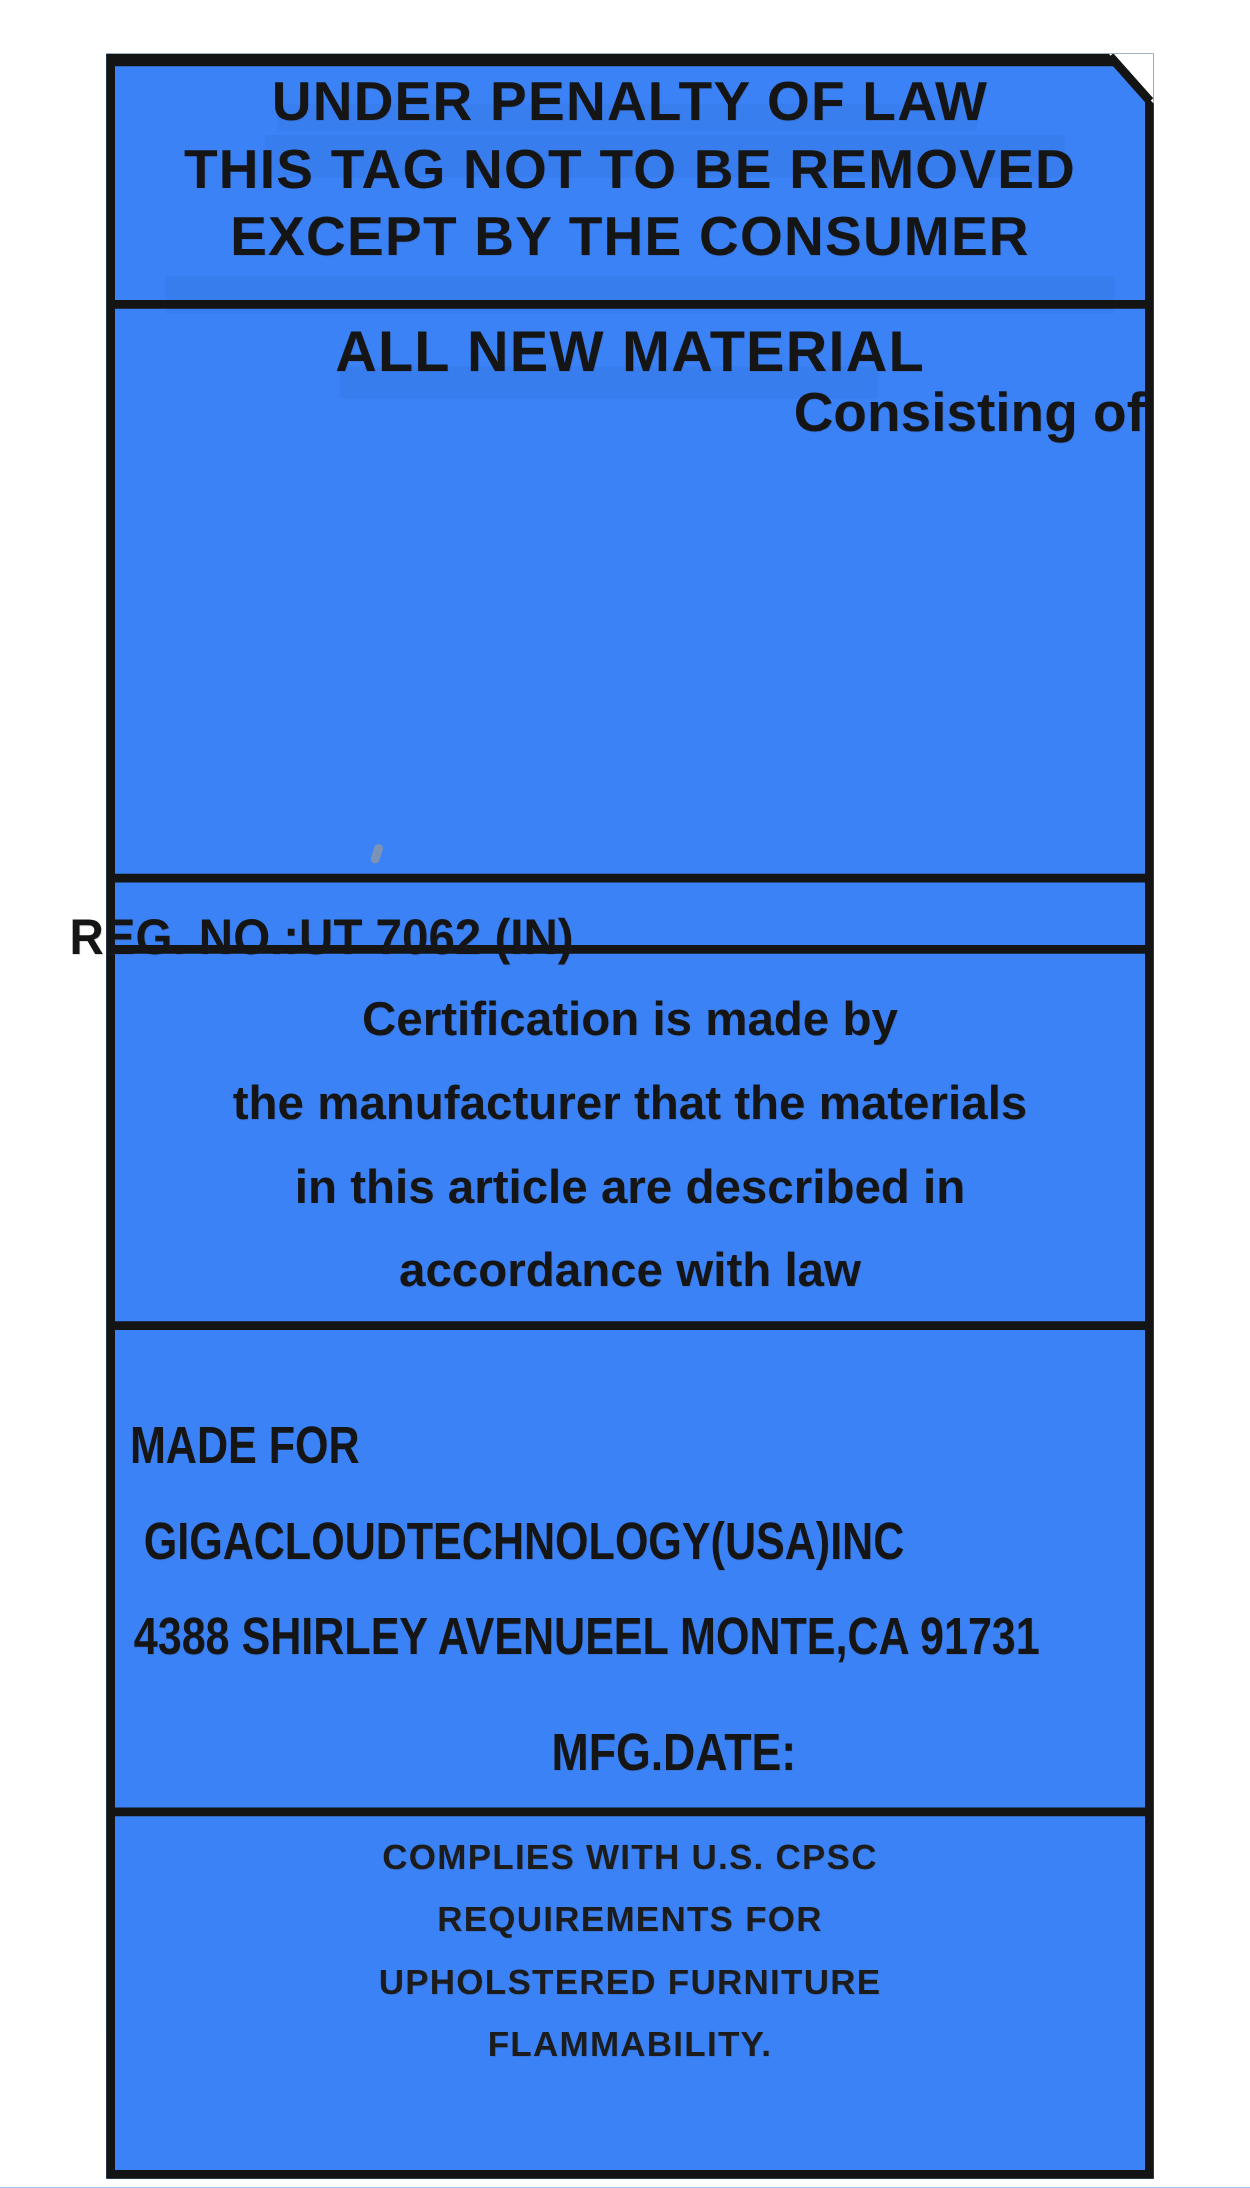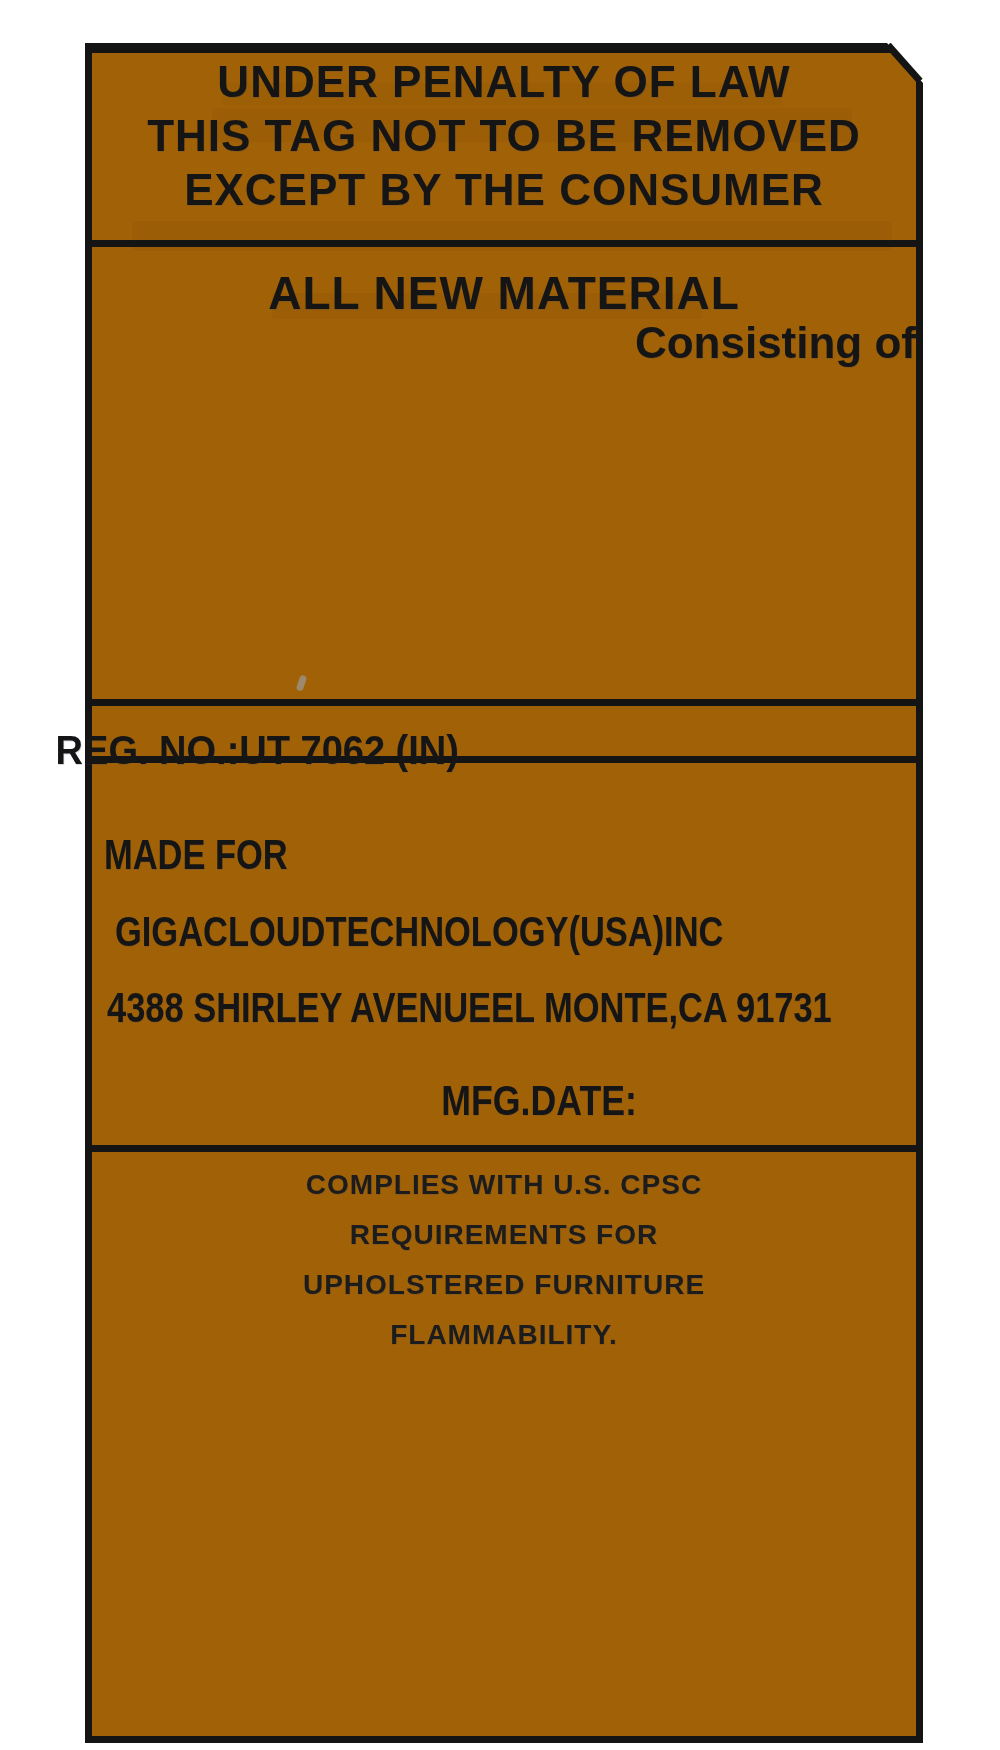--- a/index.html
+++ b/index.html
@@ -3,33 +3,33 @@
 <meta charset="utf-8">
 <style>
   html,body{margin:0;padding:0;}
   body{
     width:1000px;height:1750px;position:relative;background:#ffffff;
     font-family:"Liberation Sans","DejaVu Sans",sans-serif;
     color:#151515;overflow:hidden;
   }
   .label-box{
     position:absolute;left:85px;top:43px;width:838px;height:1700px;
-    box-sizing:border-box;background:#a16207;
+    box-sizing:border-box;background:#3b82f6;
     border:7px solid #141414;border-top-width:10px;
     display:flex;flex-direction:column;
   }
   .sec{box-sizing:border-box;flex:none;position:relative;}
   .sec.divided{border-bottom:7px solid #141414;}
 
   
   .penalty{height:194px;padding-top:2px;text-align:center;
     font-weight:bold;font-size:44px;line-height:54px;letter-spacing:1px;}
 
   
-  .contents{height:459px;padding-top:20px;}
+  .contents{height:459px;padding-top:8px;}
   .contents-title{text-align:center;font-weight:bold;font-size:46px;line-height:52px;letter-spacing:1px;}
   .contents-subtitle{text-align:right;font-weight:bold;font-size:44px;line-height:48px;}
   .material-list{margin-top:46px;padding-left:34px;}
   .material-item{font-weight:bold;font-size:38px;line-height:42px;margin-bottom:46px;letter-spacing:0.5px;}
 
   
   .registration{height:57px;}
   .registration .reg-text{display:inline-block;font-weight:bold;font-size:40px;line-height:64px;
     padding-top:12px;transform:translateX(-47px) scaleX(0.95);transform-origin:center;}
 
@@ -86,20 +86,26 @@
 
   <div class="sec divided contents txt">
     <div class="contents-title">ALL NEW MATERIAL</div>
     <div class="contents-subtitle">Consisting of</div>
   </div>
 
   <div class="sec divided registration txt">
     <span class="reg-text">REG. NO.:UT 7062 (IN)</span>
   </div>
 
+  <div class="sec divided certification txt">
+    <div>Certification is made by</div>
+    <div>the manufacturer that the materials</div>
+    <div>in this article are described in</div>
+    <div>accordance with law</div>
+  </div>
 
   <div class="sec divided made-for txt">
     <div class="madefor-heading">
       <span class="narrow">MADE FOR</span>
     </div>
     <div class="madefor-company">
       <span class="narrow">GIGACLOUDTECHNOLOGY(USA)INC</span>
     </div>
     <div class="madefor-address">
       <span class="narrow">4388 SHIRLEY AVENUEEL MONTE,CA 91731</span>

